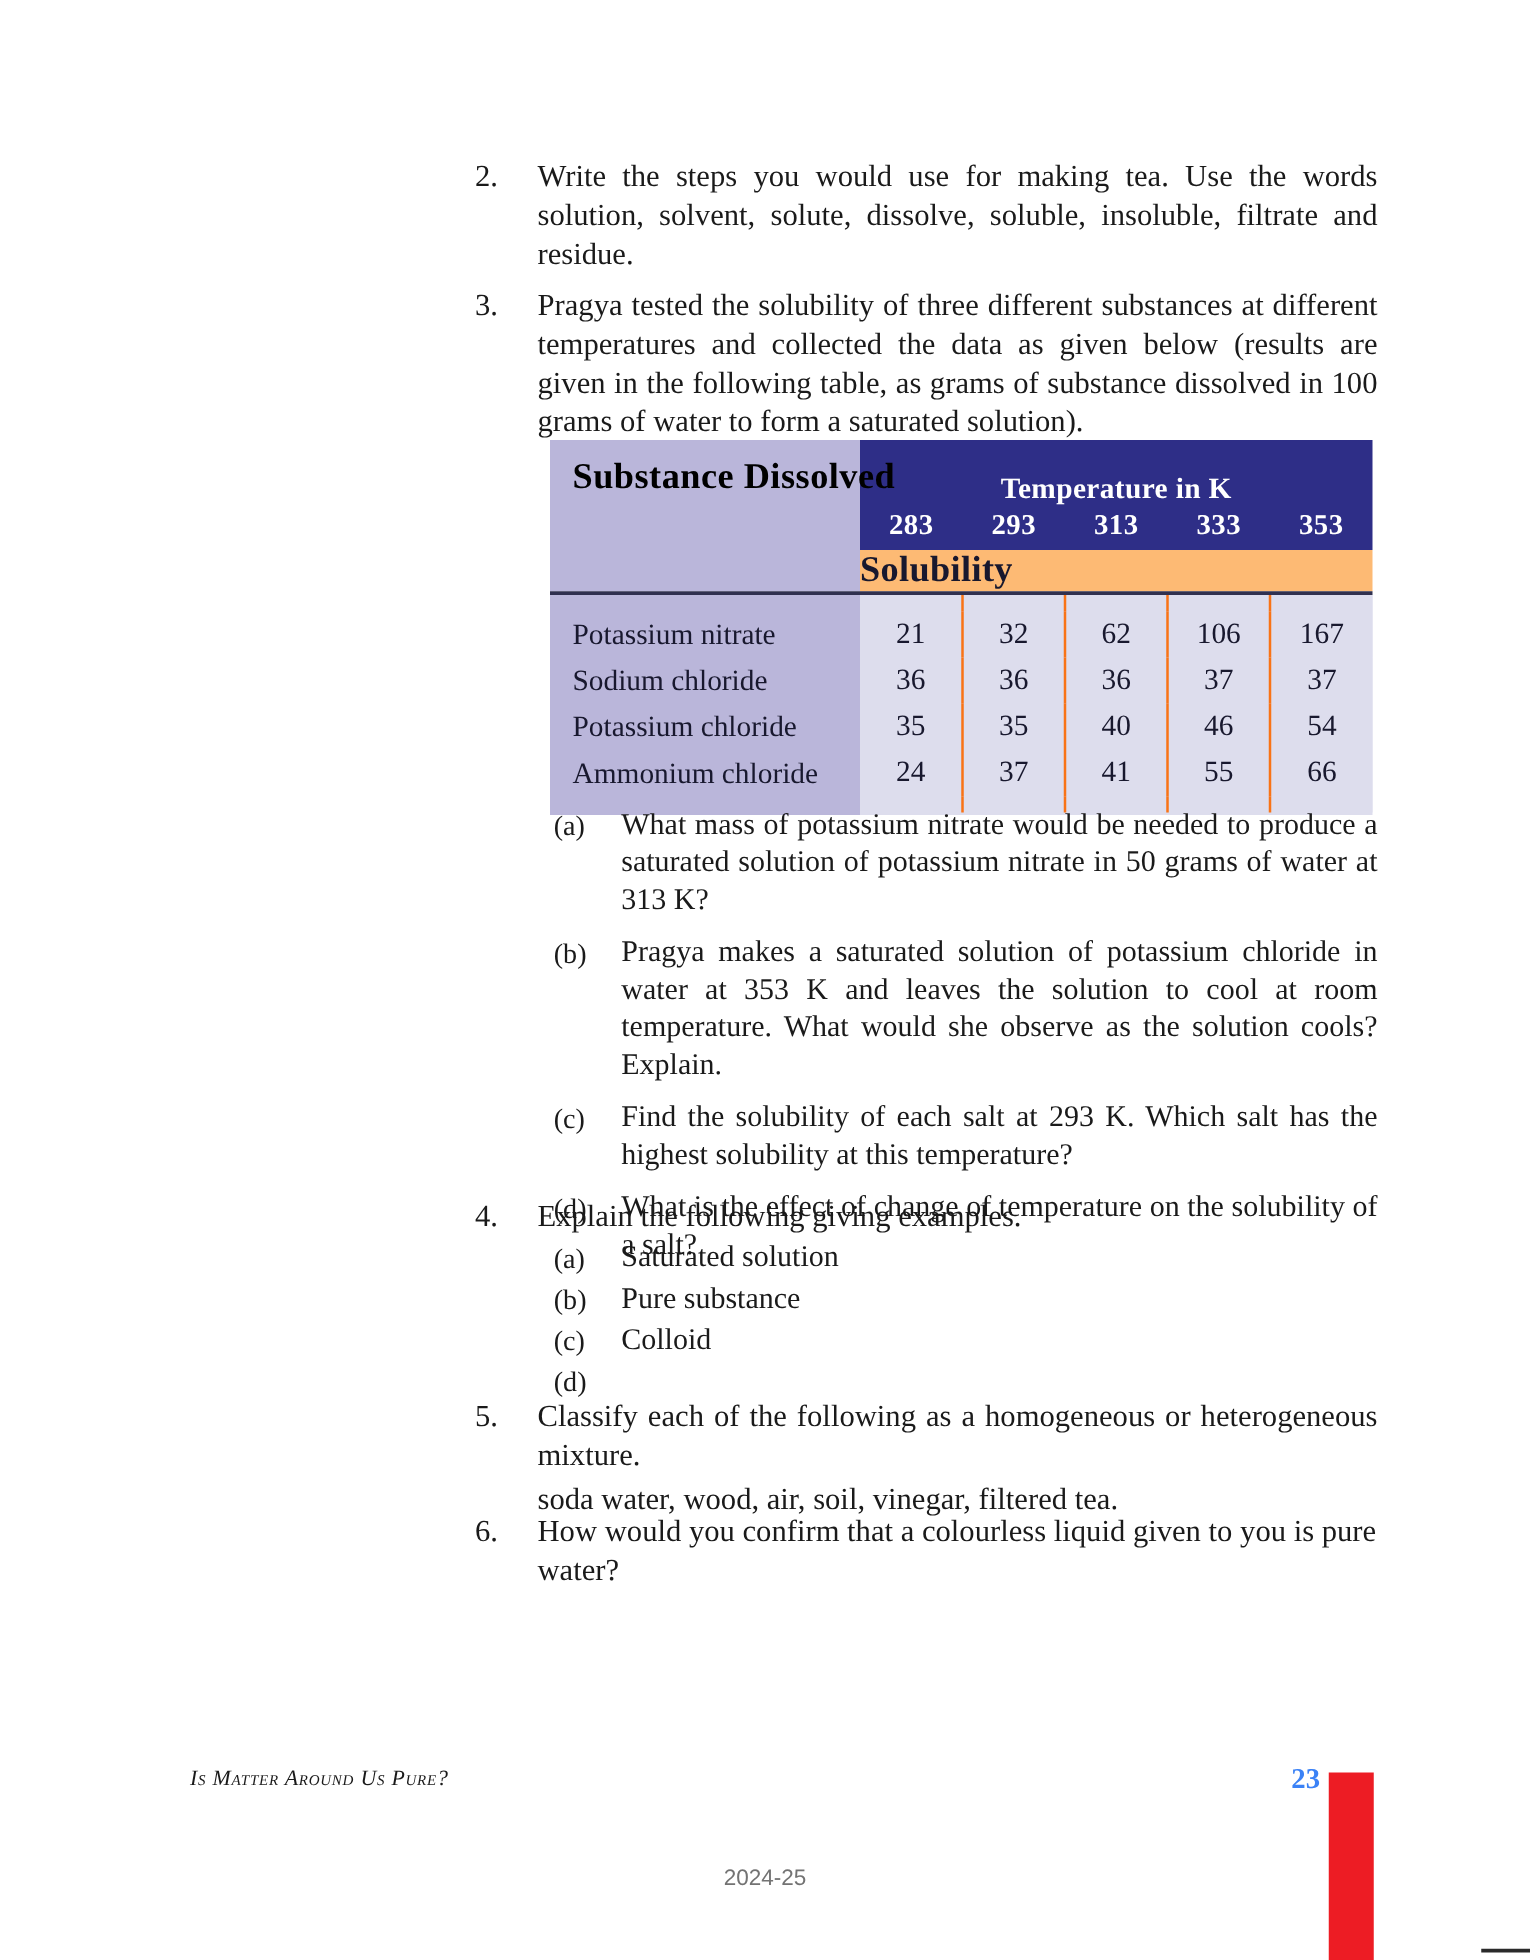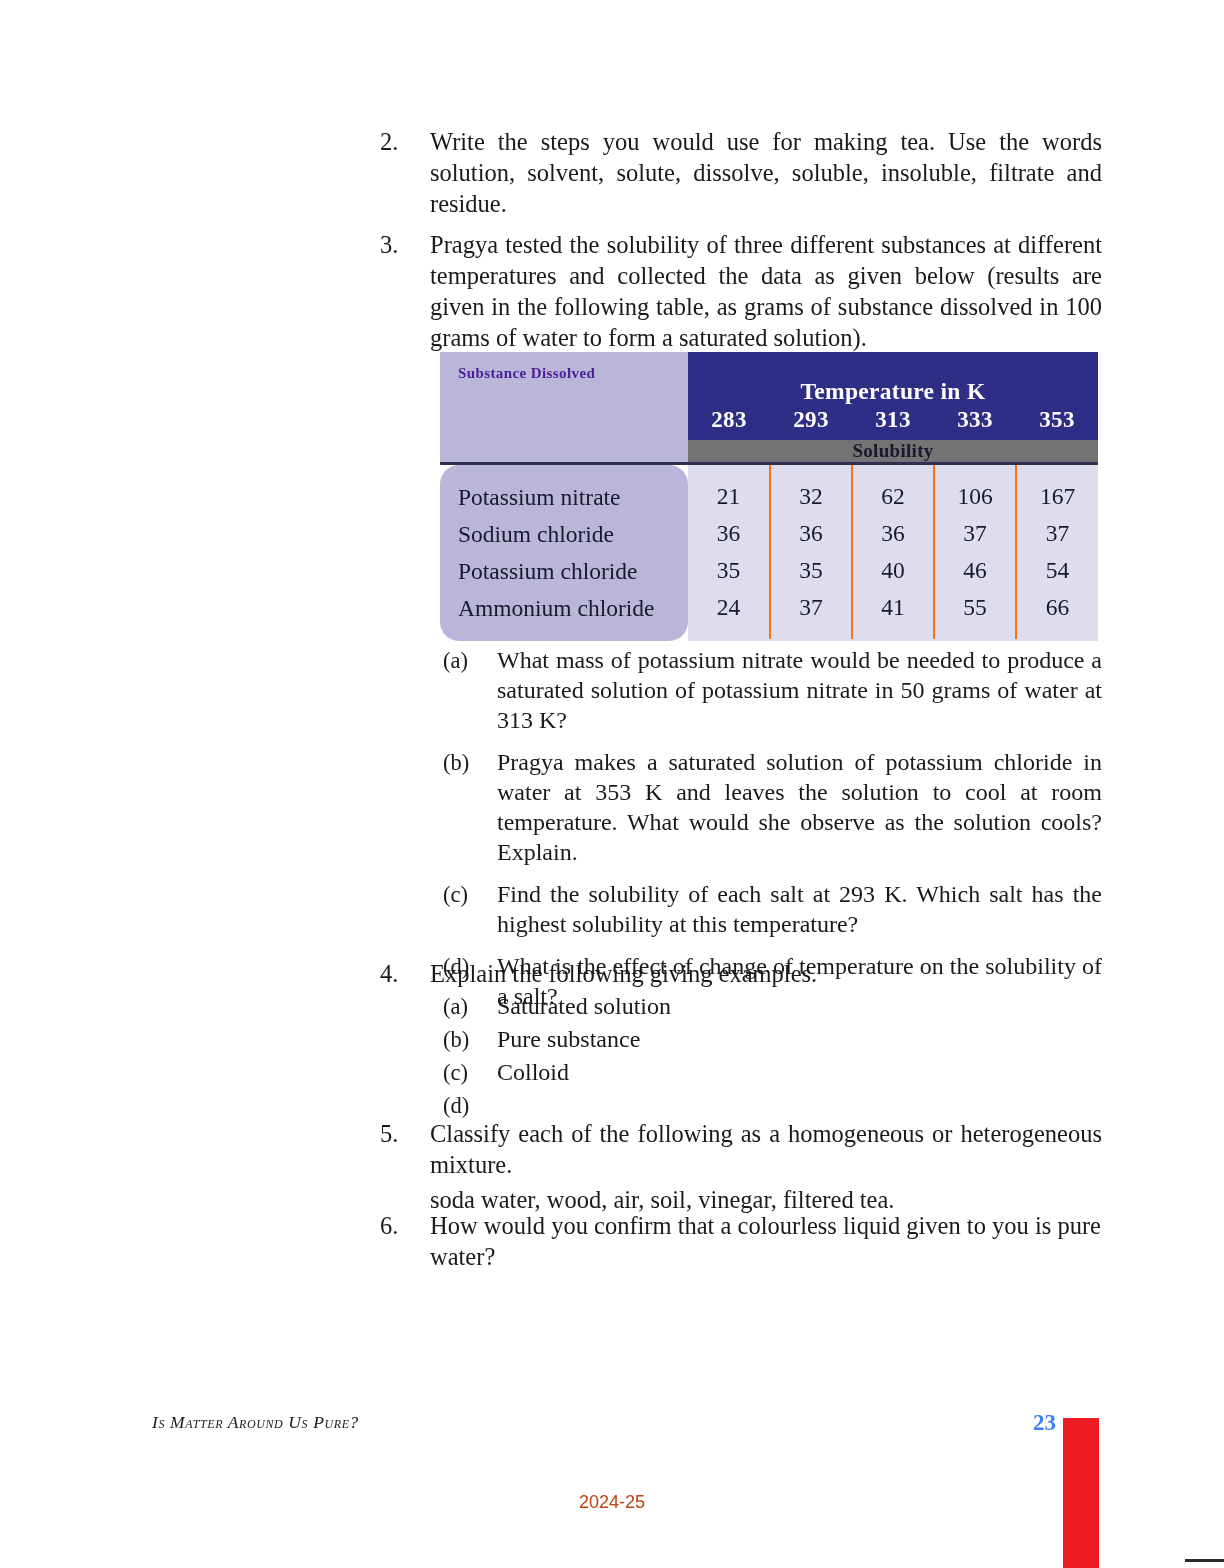--- a/index.html
+++ b/index.html
@@ -78,25 +78,25 @@
   .tbl td, .tbl th {
     padding: 0;
     margin: 0;
   }
   .c-subs {
     width: 248px;
     background: #bab6da;
     vertical-align: top;
   }
   .subs-label {
-    font-size: 15px;
+    font-size: 29px;
     font-weight: bold;
     letter-spacing: 0.4px;
     padding: 13px 0 0 18px;
-    color: #4c1d95;
+    color: #000000;
     white-space: nowrap;
   }
   .navy-band {
     background: #2e2e87;
     color: #ffffff;
   }
   .navy-title {
     text-align: center;
     font-size: 23.5px;
     font-weight: bold;
@@ -108,38 +108,36 @@
     padding: 0 0 7px 0;
   }
   .temps span {
     flex: 1 1 0;
     text-align: center;
     font-size: 23px;
     font-weight: bold;
     letter-spacing: 0.4px;
   }
   .solub-band {
-    background: #737373;
-    text-align: center;
-    font-size: 19px;
+    background: #fdba74;
+    font-size: 29px;
     font-weight: bold;
     color: #18182e;
     padding: 4px 0 6px 0;
     letter-spacing: 0.3px;
   }
   .hr-sep {
     height: 3px;
     background: #30304f;
     font-size: 0;
     line-height: 0;
   }
   .body-left {
     background: #bab6da;
     vertical-align: top;
-    border-radius: 19px;
   }
   .body-left ul {
     list-style: none;
     margin: 0;
     padding: 14px 0 14px 18px;
   }
   .body-left li {
     font-size: 23.5px;
     line-height: 37px;
     color: #18182e;
@@ -202,21 +200,21 @@
     background: #ed1c24;
   }
   .year-mark {
     position: absolute;
     left: 0;
     right: 0;
     top: 1492px;
     text-align: center;
     font-family: "Liberation Sans", "DejaVu Sans", sans-serif;
     font-size: 18px;
-    color: #c2410c;
+    color: #737373;
   }
   .corner-rule {
     position: absolute;
     left: 1185px;
     top: 1559px;
     width: 39px;
     height: 3px;
     background: #2a2a2a;
   }
 </style>

